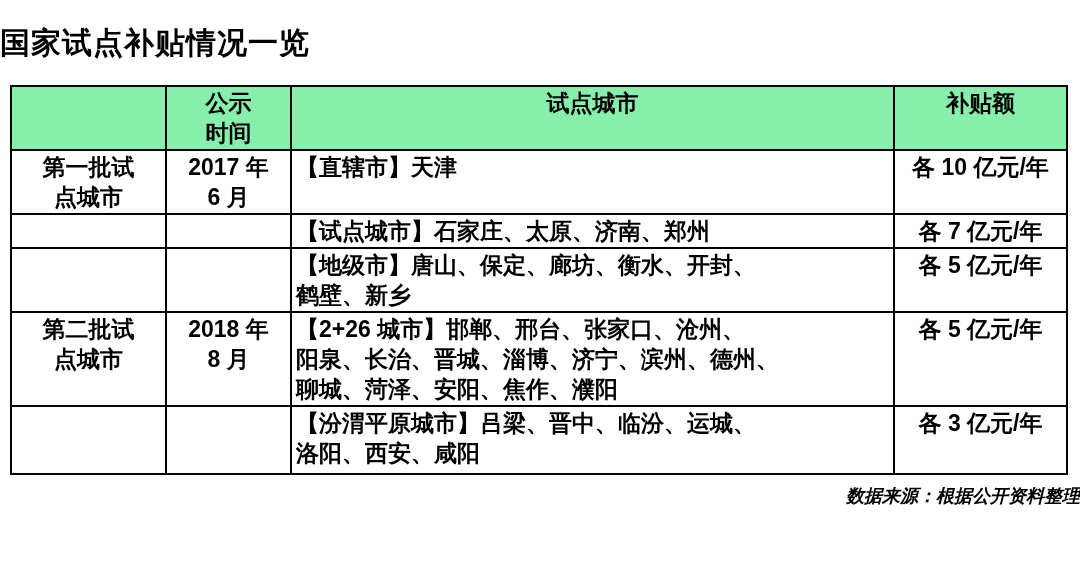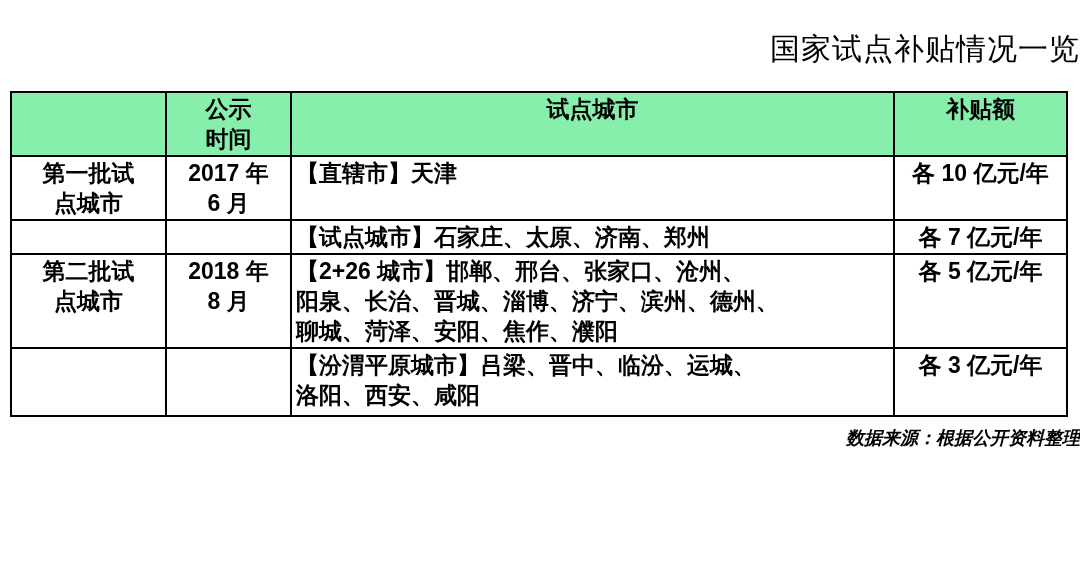--- a/index.html
+++ b/index.html
@@ -10,24 +10,24 @@
   .page {
     position: relative;
     width: 1080px;
     height: 575px;
     background: #ffffff;
     font-family: "Liberation Sans", "DejaVu Sans", sans-serif;
     color: #000000;
     overflow: hidden;
   }
   .title {
-    padding-top: 30px;
-    text-align: right;
+    padding-top: 24px;
+    text-align: left;
     font-size: 30px;
-    font-weight: normal;
+    font-weight: bold;
     line-height: 38px;
     letter-spacing: 1px;
   }
   table.subsidy {
     margin: 23px 0 0 10px;
     border-collapse: collapse;
     table-layout: fixed;
     width: 1056px;
   }
   table.subsidy th, table.subsidy td {
@@ -90,20 +90,27 @@
 6 月</td>
         <td class="c-cities">【直辖市】天津</td>
         <td class="c-subsidy">各 10 亿元/年</td>
       </tr>
       <tr class="row-2">
         <td class="c-batch"></td>
         <td class="c-time"></td>
         <td class="c-cities">【试点城市】石家庄、太原、济南、郑州</td>
         <td class="c-subsidy">各 7 亿元/年</td>
       </tr>
+      <tr class="row-3">
+        <td class="c-batch"></td>
+        <td class="c-time"></td>
+        <td class="c-cities">【地级市】唐山、保定、廊坊、衡水、开封、
+鹤壁、新乡</td>
+        <td class="c-subsidy">各 5 亿元/年</td>
+      </tr>
       <tr class="row-4">
         <td class="c-batch">第二批试
 点城市</td>
         <td class="c-time">2018 年
 8 月</td>
         <td class="c-cities">【2+26 城市】邯郸、邢台、张家口、沧州、
 阳泉、长治、晋城、淄博、济宁、滨州、德州、
 聊城、菏泽、安阳、焦作、濮阳</td>
         <td class="c-subsidy">各 5 亿元/年</td>
       </tr>

